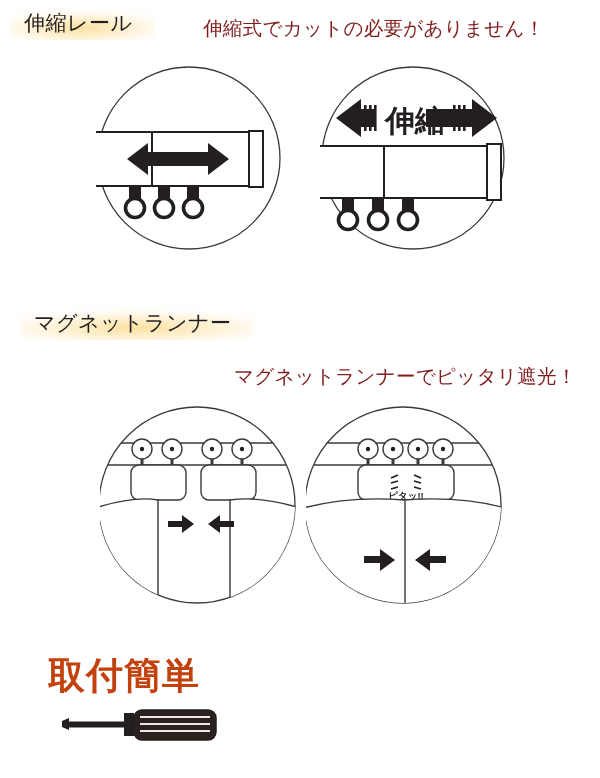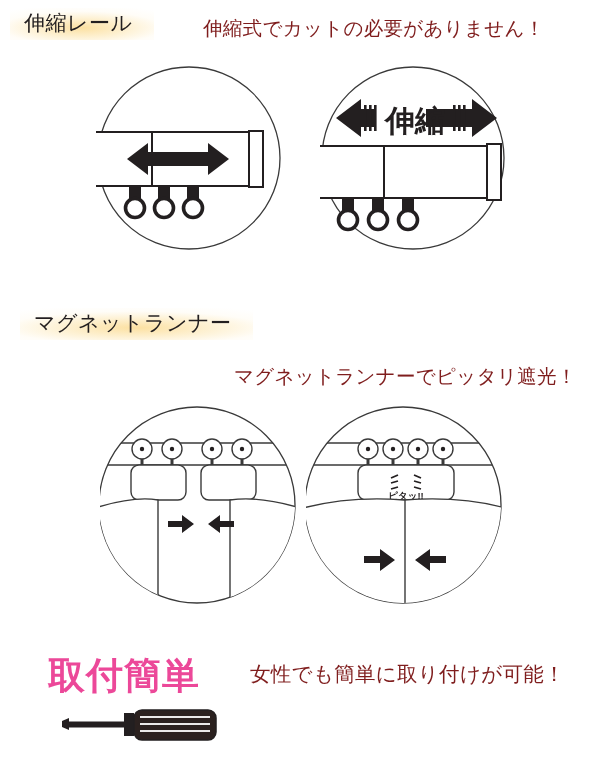--- a/index.html
+++ b/index.html
@@ -48,21 +48,21 @@
   #caption-install{ left: 250px; top: 659px; font-size: 20.5px; }
   .caption .line { display: block; }
 
   
   #title-install {
     position: absolute;
     left: 48px;
     top: 651px;
     font-size: 37px;
     font-weight: bold;
-    color: #ec4899;
+    color: #c2410c;
     letter-spacing: 1px;
     white-space: nowrap;
   }
 
   
   .figure {
     position: absolute;
     text-decoration: underline;
   }
   #fig-rail-a    { left: 96px;  top: 55px;  }
@@ -255,21 +255,20 @@
         <polygon points="58,168 58,161 74,161 74,154 89,165 74,176 74,168"></polygon>
         <polygon points="140,168 140,161 124,161 124,154 109,165 124,176 124,168"></polygon>
       </g>
     </g>
   </svg>
 </div>
 
 <div id="title-install">取付簡単</div>
 
 <div class="caption" id="caption-install">
-  <span class="line">女性でも簡単に取り付けが可能！</span>
 </div>
 
 <div class="figure" id="fig-driver">
   <svg width="180" height="50" viewBox="0 0 180 50">
 
     <polygon points="2,21 9,18 9,30 2,27" fill="#231f20"></polygon>
 
     <rect x="8" y="21.5" width="58" height="6" fill="#231f20"></rect>
 
     <rect x="64" y="13" width="10" height="23" fill="#231f20"></rect>

